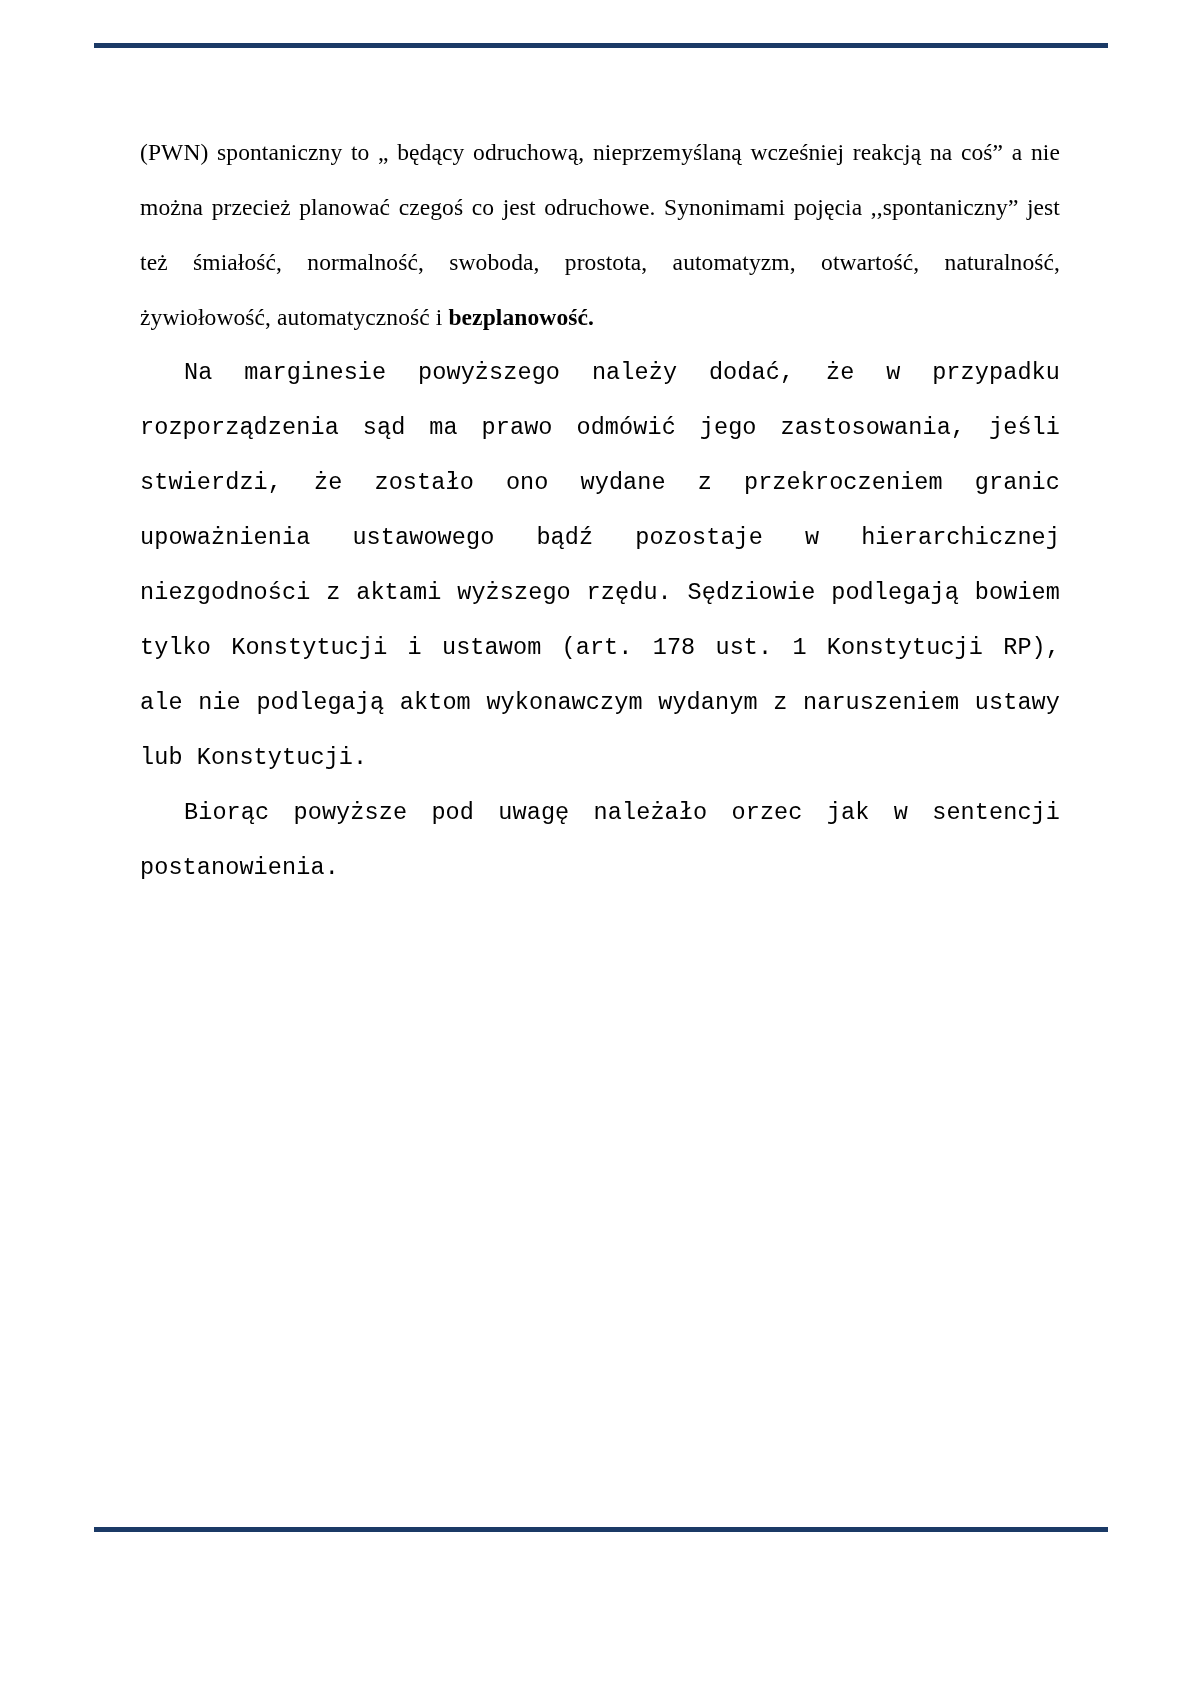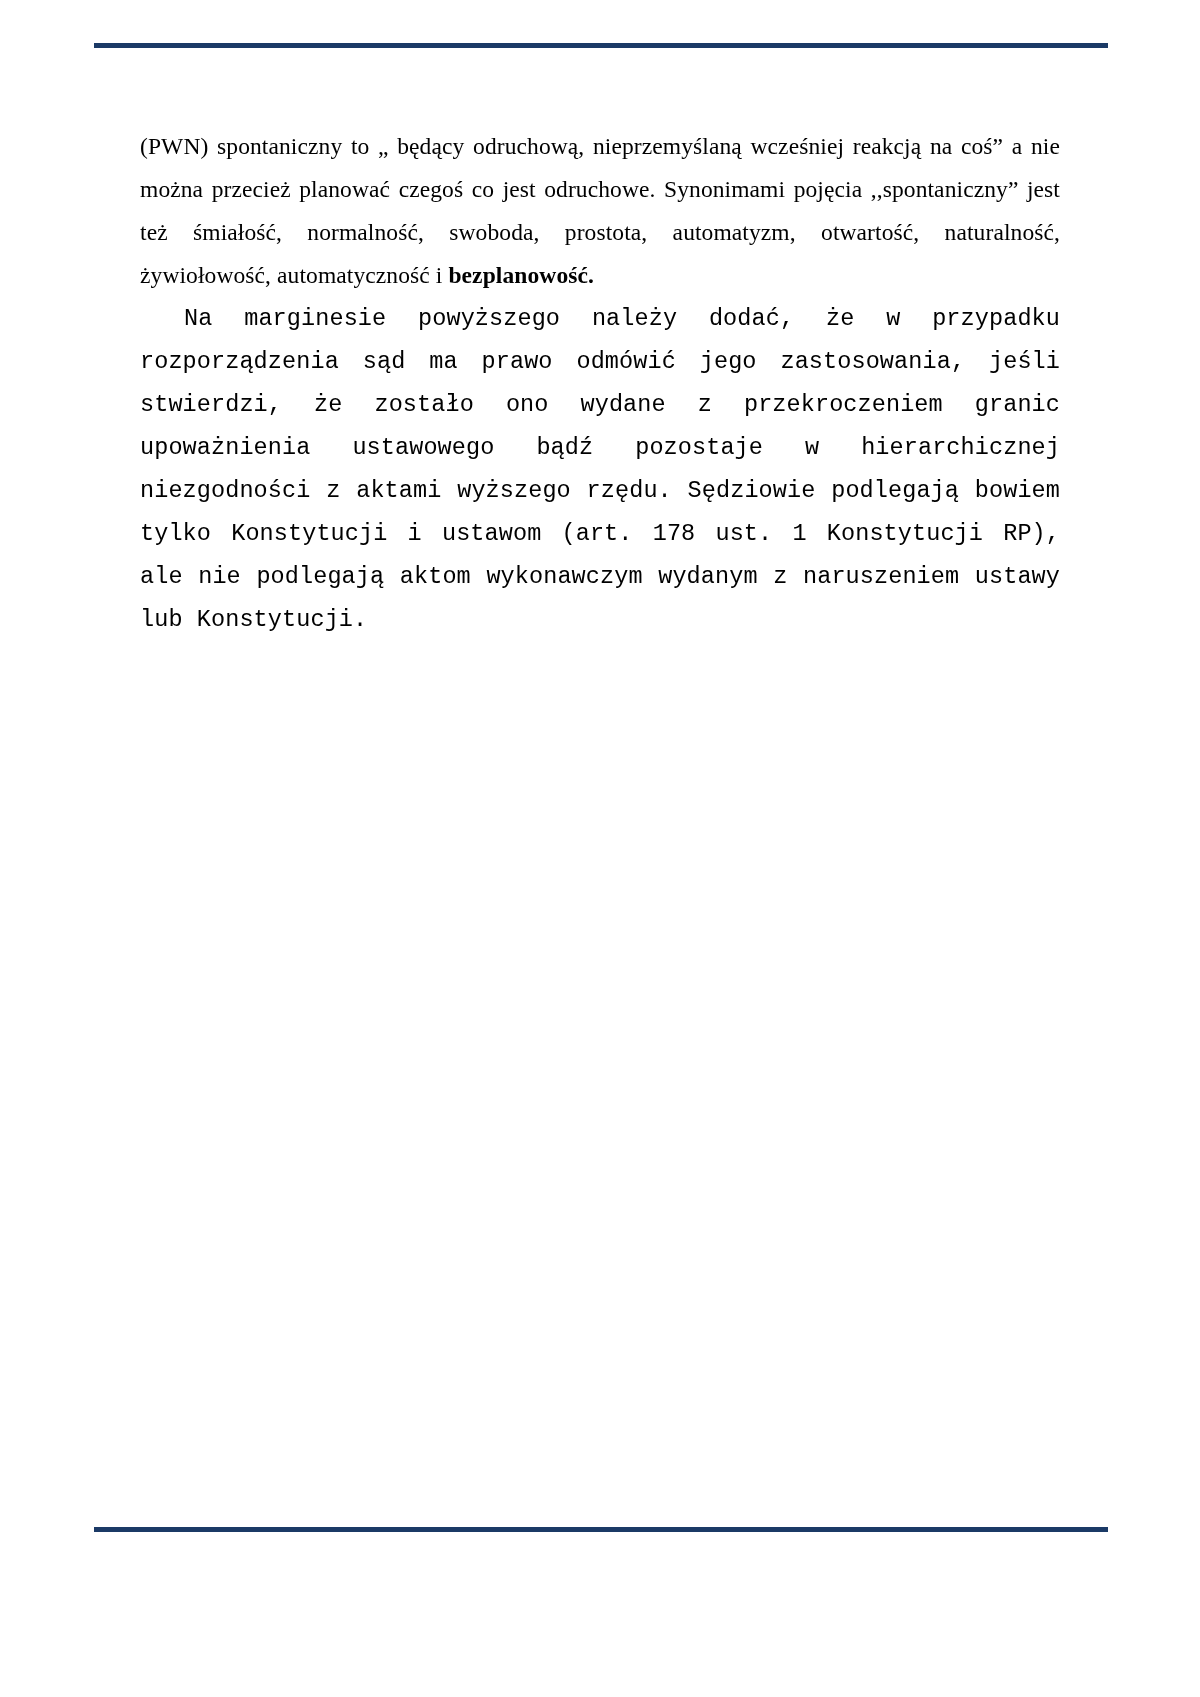--- a/index.html
+++ b/index.html
@@ -37,21 +37,21 @@
   }
   .content {
     position: absolute;
     left: 140px;
     top: 125px;
     width: 920px;
   }
   p.body-par {
     margin: 0;
     font-size: 23.5px;
-    line-height: 43px;
+    line-height: 55px;
     text-align: justify;
     text-justify: inter-word;
     letter-spacing: 0.1px;
   }
   p.indent {
     text-indent: 44px;
     font-family: Liberation Mono, monospace;
   }
   p.body-par b {
     font-weight: bold;
@@ -66,18 +66,19 @@
 <div class="page">
 
   <div class="rule rule-top"></div>
 
   <div class="content">
 
     <p class="body-par"><span>(PWN) spontaniczny to „ będący odruchową, nieprzemyślaną wcześniej reakcją na coś” a nie można przecież planować czegoś co jest odruchowe. Synonimami pojęcia ,,spontaniczny” jest też śmiałość, normalność, swoboda, prostota, automatyzm, otwartość, naturalność, żywiołowość, automatyczność i </span><b>bezplanowość.</b></p>
 
     <p class="body-par indent">Na marginesie powyższego należy dodać, że w przypadku rozporządzenia sąd ma prawo odmówić jego zastosowania, jeśli stwierdzi, że zostało ono wydane z przekroczeniem granic upoważnienia ustawowego bądź pozostaje w hierarchicznej niezgodności z aktami wyższego rzędu. Sędziowie podlegają bowiem tylko Konstytucji i ustawom (art. 178 ust. 1 Konstytucji RP), ale nie podlegają aktom wykonawczym wydanym z naruszeniem ustawy lub Konstytucji.</p>
 
+    <p class="body-par indent nojust">Biorąc powyższe pod uwagę należało orzec jak w sentencji postanowienia.</p>
 
   </div>
 
   <div class="rule rule-bottom"></div>
 
 </div>
 
 </body></html>

